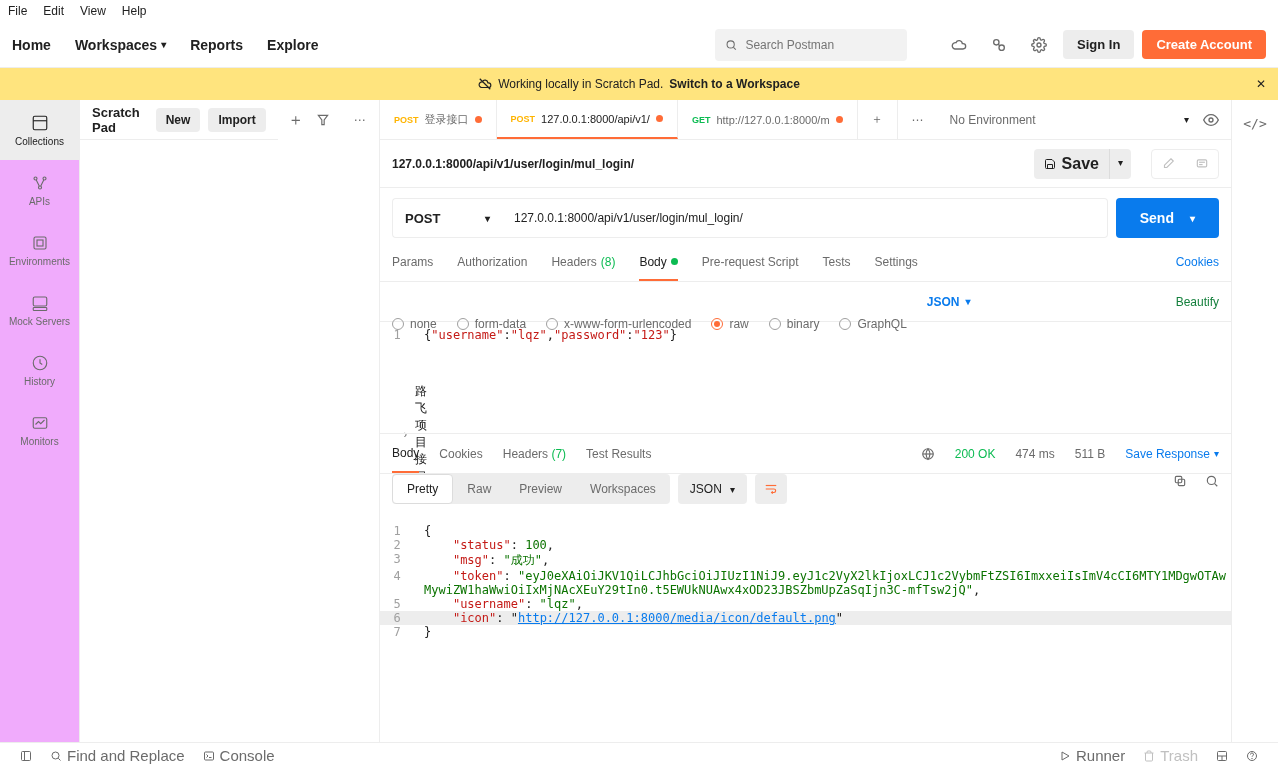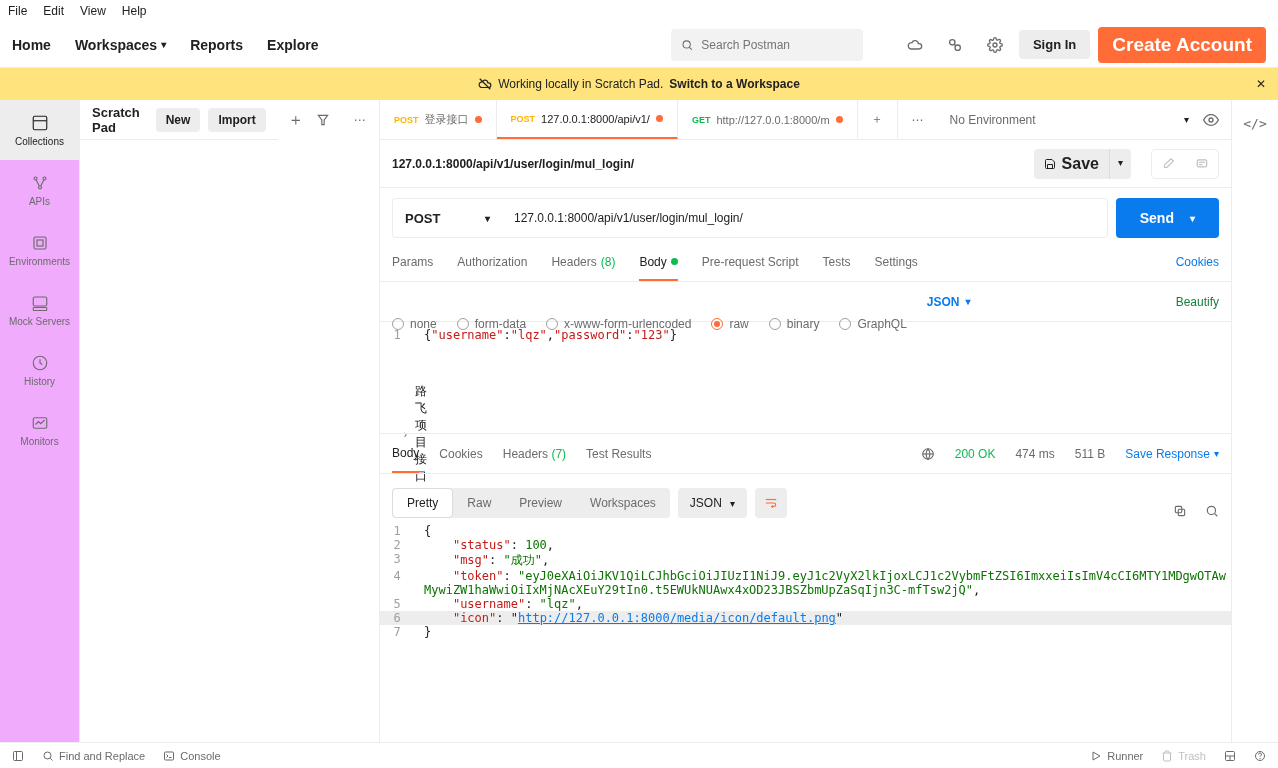--- a/index.html
+++ b/index.html
@@ -6,21 +6,21 @@
 body { font-family: -apple-system, BlinkMacSystemFont, "Segoe UI", Arial, sans-serif; font-size: 12px; color: #212121; width: 1278px; height: 768px; overflow: hidden; background: #fff; }
 .menubar { height: 22px; display: flex; align-items: center; padding: 0 8px; gap: 16px; font-size: 12px; }
 .menubar span { cursor: default; }
 .topnav { height: 46px; display: flex; align-items: center; padding: 0 12px; gap: 24px; border-bottom: 1px solid #ededed; }
 .topnav .nav-item { font-size: 14px; font-weight: 600; color: #212121; cursor: pointer; display: flex; align-items: center; gap: 4px; }
 .search-wrap { margin-left: auto; margin-right: 12px; background: #f2f2f2; border-radius: 4px; height: 32px; width: 192px; display: flex; align-items: center; padding: 0 10px; color: #6b6b6b; gap: 8px; }
 .search-wrap input { border: none; background: transparent; font-size: 12px; outline: none; width: 100%; }
 .topnav-right { display: flex; align-items: center; gap: 8px; }
 .icon-btn { width: 32px; height: 32px; display: flex; align-items: center; justify-content: center; color: #6b6b6b; cursor: pointer; border-radius: 4px; }
 .signin-btn { background: #ededed; padding: 7px 14px; border-radius: 4px; font-size: 13px; font-weight: 600; cursor: pointer; }
-.create-btn { background: #ff6c37; color: #fff; padding: 7px 14px; border-radius: 4px; font-size: 19px; font-weight: 600; cursor: pointer; }
+.create-btn { background: #ff6c37; color: #fff; padding: 7px 14px; border-radius: 4px; font-size: 13px; font-weight: 600; cursor: pointer; }
 .banner { background: #ffe47e; height: 32px; display: flex; align-items: center; justify-content: center; font-size: 12px; position: relative; gap: 6px; }
 .banner .link { font-weight: 700; }
 .banner .close { position: absolute; right: 12px; cursor: pointer; }
 .main { display: flex; height: 668px; }
 .leftrail { width: 80px; background: #f0abfc; border-right: 1px solid #ededed; display: flex; flex-direction: column; }
 .rail-item { height: 60px; display: flex; flex-direction: column; align-items: center; justify-content: center; gap: 4px; font-size: 10px; color: #6b6b6b; cursor: pointer; }
 .rail-item.active { background: #ededed; color: #212121; }
 .sidepanel { width: 300px; border-right: 1px solid #ededed; display: flex; }
 .sidepanel-hdr { height: 40px; display: flex; align-items: center; padding: 0 12px; gap: 8px; border-bottom: 1px solid #ededed; }
 .sidepanel-hdr .title { font-weight: 600; font-size: 13px; }
@@ -70,32 +70,32 @@
 .ed-code { flex: 1; white-space: pre; }
 .jstr { color: #c41a16; }
 .jkey { color: #c41a16; }
 .resp-tabs { height: 40px; display: flex; align-items: center; padding: 0 12px; gap: 20px; font-size: 12px; color: #6b6b6b; border-bottom: 1px solid #ededed; }
 .resp-tabs .rt2 { cursor: pointer; }
 .resp-tabs .rt2.active { color: #212121; border-bottom: 2px solid #ff6c37; padding-bottom: 11px; margin-bottom: -11px; }
 .resp-tabs .spacer { flex: 1; }
 .resp-tabs .meta { color: #6b6b6b; }
 .resp-tabs .ok { color: #0cbb52; }
 .resp-tabs .save-resp { color: #097bed; cursor: pointer; display: flex; align-items: center; gap: 4px; }
-.resp-toolbar { height: 44px; display: flex; align-items: flex-end; padding: 0 12px; gap: 8px; }
+.resp-toolbar { height: 44px; display: flex; align-items: flex-start; padding: 0 12px; gap: 8px; }
 .resp-toolbar .seg { background: #ededed; border-radius: 4px; display: flex; height: 30px; align-items: center; }
 .resp-toolbar .seg .sb { padding: 0 14px; height: 100%; display: flex; align-items: center; font-size: 12px; color: #6b6b6b; cursor: pointer; }
 .resp-toolbar .seg .sb.active { background: #fff; border: 1px solid #dcdcdc; border-radius: 4px; color: #212121; }
 .resp-toolbar .out-sel { background: #ededed; height: 30px; border-radius: 4px; padding: 0 12px; display: flex; align-items: center; gap: 8px; font-size: 12px; cursor: pointer; }
 .resp-toolbar .wrap-btn { background: #ededed; height: 30px; width: 32px; border-radius: 4px; display: flex; align-items: center; justify-content: center; color: #ff6c37; cursor: pointer; }
 .resp-toolbar .spacer { flex: 1; }
 .resp-editor { font-family: "Consolas", monospace; font-size: 12px; padding: 6px 0; height: 190px; overflow: hidden; }
 .hl { background: #ededed; }
 .jlink { color: #097bed; text-decoration: underline; }
 .rightrail { width: 46px; display: flex; flex-direction: column; align-items: center; padding-top: 16px; color: #6b6b6b; }
-.statusbar { height: 26px; border-top: 1px solid #ededed; display: flex; align-items: center; padding: 0 12px; gap: 18px; font-size: 11px; color: #6b6b6b; position: absolute; bottom: 0; left: 0; right: 0; background: #fff; }
+.statusbar { height: 26px; border-top: 1px solid #ededed; display: flex; align-items: center; padding: 0 20px; gap: 18px; font-size: 15px; color: #6b6b6b; position: absolute; bottom: 0; left: 0; right: 0; background: #fff; }
 .statusbar .spacer { flex: 1; }
 .sb-item { display: flex; align-items: center; gap: 5px; cursor: pointer; }
 .chev { font-size: 10px; }
 svg { display: block; }
 </style>
 </head>
 <body>
 
 <div class="menubar">
   <span>File</span>

